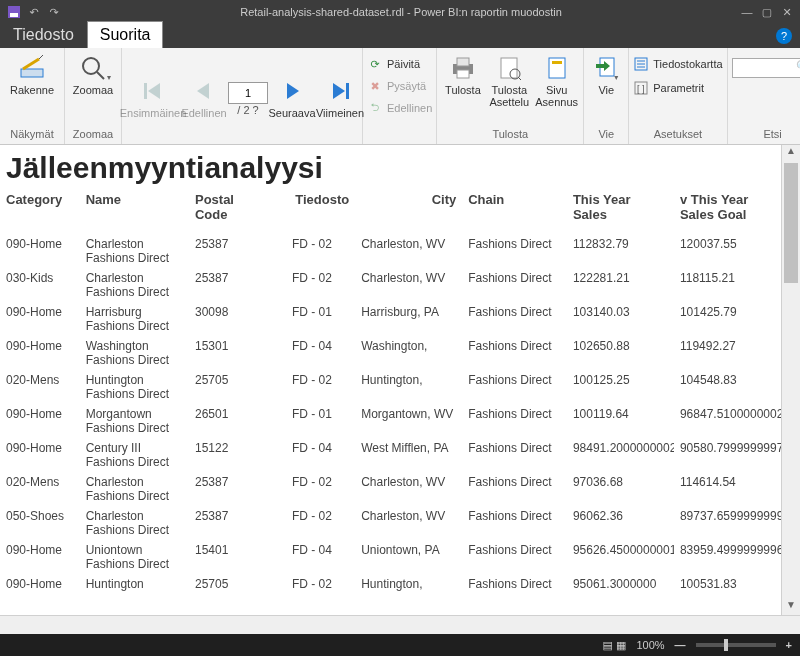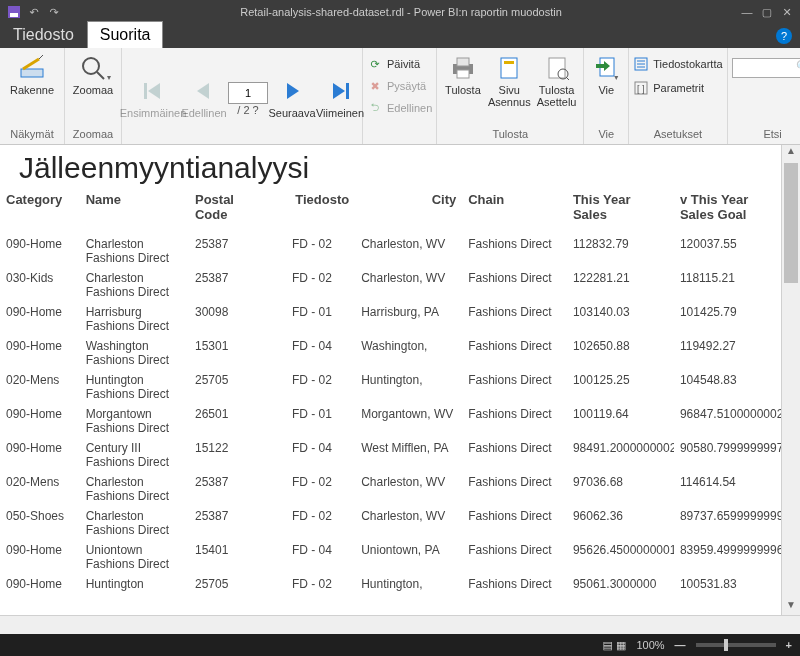--- a/index.html
+++ b/index.html
@@ -22,21 +22,21 @@
 .vbtn .ic{width:28px;height:28px;display:flex;align-items:center;justify-content:center;margin-bottom:2px}
 .vbtn .caret{position:absolute;bottom:14px;right:6px;font-size:8px;color:#666}
 .disabled{opacity:.45}
 .pagebox{width:34px;height:18px;border:1px solid #999;background:#fff;font-size:11px;text-align:center}
 .smallrow{display:flex;align-items:center;gap:4px;font-size:11px;color:#333;height:20px}
 .smallrow .ic{width:16px;height:16px;display:flex;align-items:center;justify-content:center}
 .searchbox{width:80px;height:18px;border:1px solid #aaa;background:#fff;position:relative}
 .searchbox::after{content:"🔍";position:absolute;right:2px;top:1px;font-size:11px;opacity:.6}
 .report-area{flex:1;background:#fff;position:relative;display:flex;overflow:hidden}
 .content{flex:1;overflow:hidden}
-.report-title{font-size:30px;font-weight:400;color:#262626;padding:6px 10px 4px 19px}
+.report-title{font-size:30px;font-weight:700;color:#262626;padding:6px 10px 4px 6px}
 table{border-collapse:collapse;width:100%;table-layout:fixed}
 th,td{text-align:left;padding:3px 6px;font-size:12px;vertical-align:top;color:#444;overflow:hidden}
 th{font-weight:600;font-size:13px;color:#444;padding-bottom:12px}
 th.r,td.r{text-align:left}
 .vscroll{width:18px;background:#efefef;border-left:1px solid #d0d0d0;position:relative}
 .vscroll .thumb{position:absolute;left:2px;right:2px;top:18px;height:120px;background:#c0c0c0}
 .vscroll .arr{position:absolute;left:0;right:0;height:16px;text-align:center;font-size:10px;color:#666}
 .hscroll{height:18px;background:#efefef;border-top:1px solid #d0d0d0}
 .status{height:22px;background:#1f1f1f;color:#ccc;display:flex;align-items:center;justify-content:flex-end;font-size:11px;gap:10px;padding:0 8px}
 .status .zoom-slider{width:80px;height:4px;background:#555;position:relative}
@@ -175,35 +175,35 @@
                 <rect x="3" y="8" width="20" height="10" fill="#888"></rect>
                 <rect x="7" y="2" width="12" height="8" fill="#e6e6e6" stroke="#999"></rect>
                 <rect x="7" y="14" width="12" height="8" fill="#fff" stroke="#999"></rect>
               </svg>
             </div>
         <span>Tulosta</span>
       </div>
       <div class="vbtn" style="width:46px">
         <div class="ic">
               <svg width="24" height="24">
-                <rect x="4" y="2" width="16" height="20" fill="#fff" stroke="#2b7cd3"></rect>
-                <rect x="7" y="5" width="10" height="3" fill="#e0b000"></rect>
-              </svg>
-            </div>
-        <span style="text-align:center">Sivu Asennus</span>
-      </div>
-      <div class="vbtn" style="width:46px">
-        <div class="ic">
-              <svg width="24" height="24">
                 <rect x="4" y="2" width="16" height="20" fill="#fff" stroke="#999"></rect>
                 <circle cx="18" cy="18" r="5" fill="none" stroke="#555"></circle>
                 <line x1="21" y1="21" x2="24" y2="24" stroke="#555"></line>
               </svg>
             </div>
         <span style="text-align:center">Tulosta Asettelu</span>
+      </div>
+      <div class="vbtn" style="width:46px">
+        <div class="ic">
+              <svg width="24" height="24">
+                <rect x="4" y="2" width="16" height="20" fill="#fff" stroke="#2b7cd3"></rect>
+                <rect x="7" y="5" width="10" height="3" fill="#e0b000"></rect>
+              </svg>
+            </div>
+        <span style="text-align:center">Sivu Asennus</span>
       </div>
     </div>
     <div class="grp-label">Tulosta</div>
   </div>
 
   <div class="grp" style="width:40px">
     <div class="grp-body">
       <div class="vbtn" style="width:36px">
         <div class="ic">
               <svg width="24" height="24">

